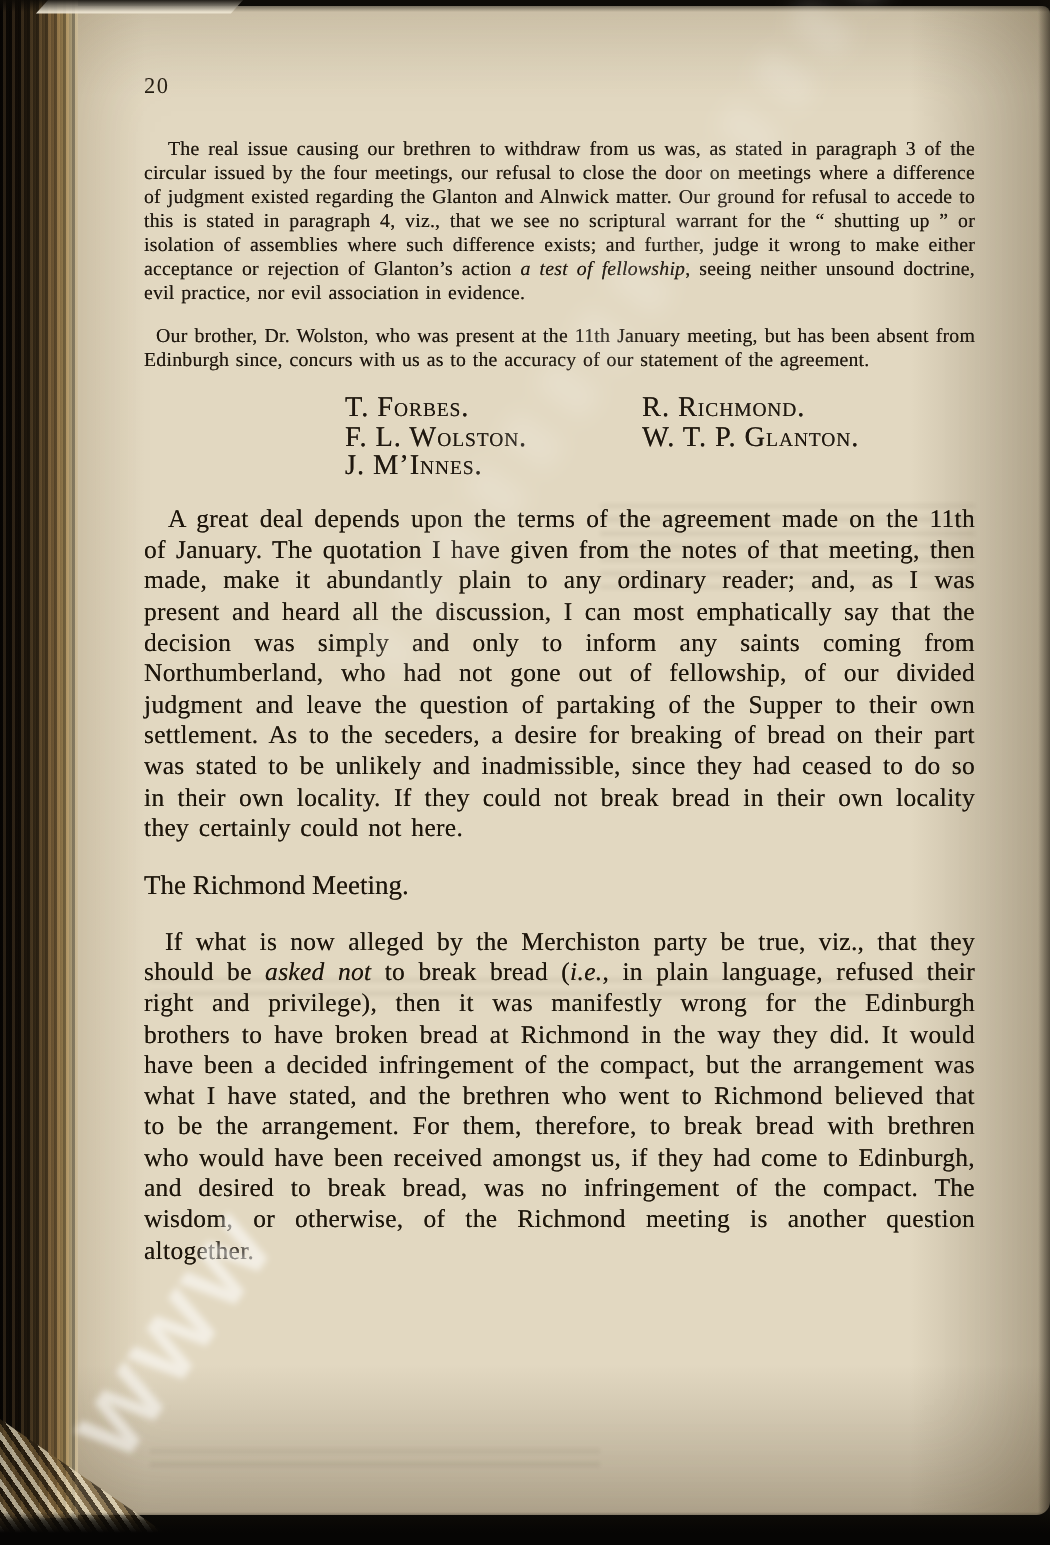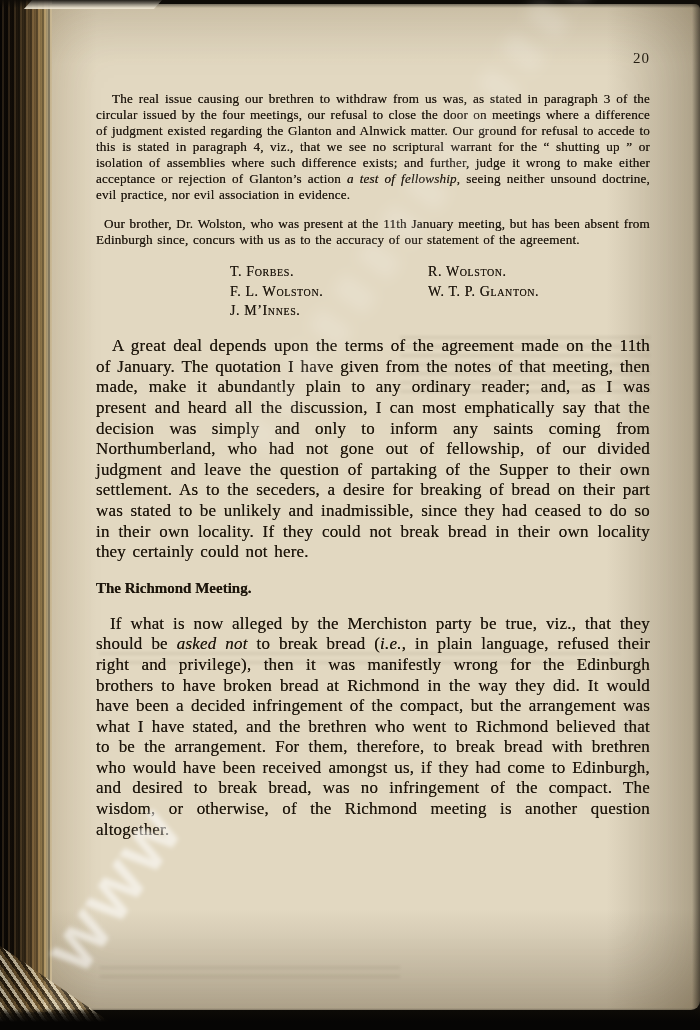--- a/index.html
+++ b/index.html
@@ -73,49 +73,49 @@
   }
   .smudge-a{left:400px;top:336px;width:250px;height:58px;}
   .smudge-b{left:100px;top:652px;width:520px;height:18px;}
   .smudge-c{left:100px;top:966px;width:300px;height:16px;}
   
   .content{
     position:absolute;left:96px;top:50px;width:554px;
     color:#1f1810;
   }
   .page-number{
-    text-align:right;font-size:15px;letter-spacing:1px;
+    text-align:left;font-size:15px;letter-spacing:1px;
     color:#241d12;
   }
   .small-text{
     font-size:13.2px;line-height:16px;text-align:justify;
     word-spacing:1px;letter-spacing:.15px;
     text-shadow:0 0 .4px rgba(40,30,18,.8);
   }
   .big-text{
     font-size:17px;line-height:20.6px;text-align:justify;
     word-spacing:2px;letter-spacing:.2px;
     color:#1c150b;
     text-shadow:0 0 .4px rgba(40,30,18,.8);
   }
   .p1{margin-top:24px;text-indent:16px;}
   .p2{margin-top:8px;text-indent:8px;}
   .p3{margin-top:12px;text-indent:16px;}
   .p4{text-indent:14px;}
   .sigs{position:relative;height:62px;margin-top:14px;}
   .sig-col{position:absolute;top:0;
-    font-size:14px;line-height:19.5px;
+    font-size:19px;line-height:19.5px;
     font-variant:small-caps;letter-spacing:.6px;
     text-shadow:0 0 .4px rgba(40,30,18,.8);
   }
   .sig-col.col1{left:134px;}
   .sig-col.col2{left:332px;}
   .section-heading{
     margin-top:10px;
-    font-weight:bold;font-size:15px;
+    font-weight:normal;font-size:18px;
     color:#1c150b;
     text-shadow:0 0 .4px rgba(40,30,18,.8);
   }
 </style>
 </head>
 <body>
 
 <div class="page"></div>
 <div class="spine"></div>
 <div class="corner-pages"></div>
@@ -135,21 +135,21 @@
 
   <p class="small-text p2"><span>Our brother, Dr. Wolston, who was present at the 11th January meeting, but has been absent from Edinburgh since, concurs with us as to the accuracy of our statement of the agreement.</span></p>
 
   <div class="sigs">
     <div class="sig-col col1">
       <div>T. Forbes.</div>
       <div>F. L. Wolston.</div>
       <div>J. M’Innes.</div>
     </div>
     <div class="sig-col col2">
-      <div>R. Wolston.</div>
+      <div>R. Richmond.</div>
       <div>W. T. P. Glanton.</div>
     </div>
   </div>
 
   <p class="big-text p3"><span>A great deal depends upon the terms of the agreement made on the 11th of January. The quotation I have given from the notes of that meeting, then made, make it abundantly plain to any ordinary reader; and, as I was present and heard all the discussion, I can most emphatically say that the decision was simply and only to inform any saints coming from Northumberland, who had not gone out of fellowship, of our divided judgment and leave the question of partaking of the Supper to their own settlement. As to the seceders, a desire for breaking of bread on their part was stated to be unlikely and inadmissible, since they had ceased to do so in their own locality. If they could not break bread in their own locality they certainly could not here.</span></p>
 
   <div class="section-heading">The Richmond Meeting.</div>
 
   <p class="big-text p4"><span>If what is now alleged by the Merchiston party be true, viz., that they should be </span><span style="font-style: italic;">asked not</span><span> to break bread (</span><span style="font-style: italic;">i.e.</span><span>, in plain language, refused their right and privilege), then it was manifestly wrong for the Edinburgh brothers to have broken bread at Richmond in the way they did. It would have been a decided infringement of the compact, but the arrangement was what I have stated, and the brethren who went to Richmond believed that to be the arrangement. For them, therefore, to break bread with brethren who would have been received amongst us, if they had come to Edinburgh, and desired to break bread, was no infringement of the compact. The wisdom, or otherwise, of the Richmond meeting is another question altogether.</span></p>
 </div>

